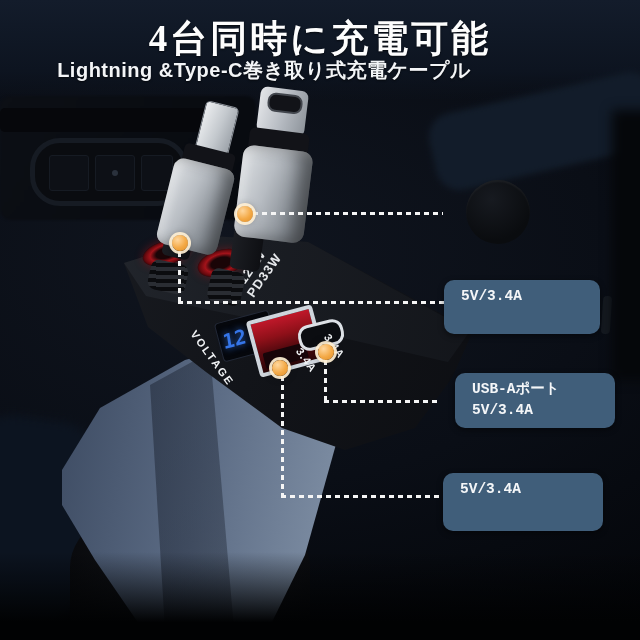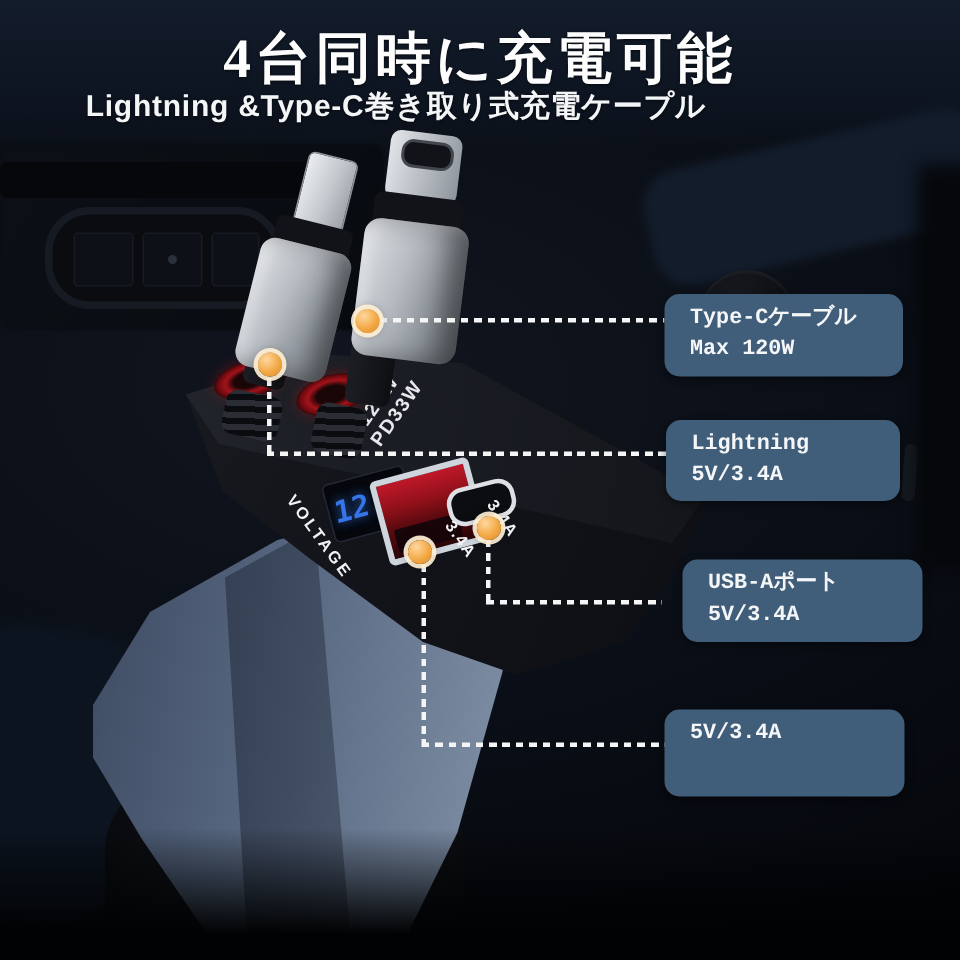--- a/index.html
+++ b/index.html
@@ -184,26 +184,21 @@
   <div class="abs dash-v" style="left:324px;top:360px;height:43px;"></div>
   <div class="abs dash-h" style="left:324px;top:400px;width:117px;"></div>
   <div class="abs dash-v" style="left:281px;top:376px;height:122px;"></div>
   <div class="abs dash-h" style="left:281px;top:495px;width:162px;"></div>
 
   <div class="abs dot" style="left:237px;top:206px;"></div>
   <div class="abs dot" style="left:172px;top:235px;"></div>
   <div class="abs dot" style="left:318px;top:344px;"></div>
   <div class="abs dot" style="left:272px;top:360px;"></div>
 
-  <div class="abs callout" style="left:443px;top:196px;width:142px;height:49px;">
-    <div>Type-Cケーブル</div>
-    <div>Max 120W</div>
-  </div>
   <div class="abs callout" style="left:444px;top:280px;width:139px;height:48px;">
-    <div>Lightning</div>
     <div>5V/3.4A</div>
   </div>
   <div class="abs callout" style="left:455px;top:373px;width:143px;height:49px;">
     <div>USB-Aポート</div>
     <div>5V/3.4A</div>
   </div>
   <div class="abs callout" style="left:443px;top:473px;width:143px;height:52px;">
     <div>5V/3.4A</div>
   </div>
 

